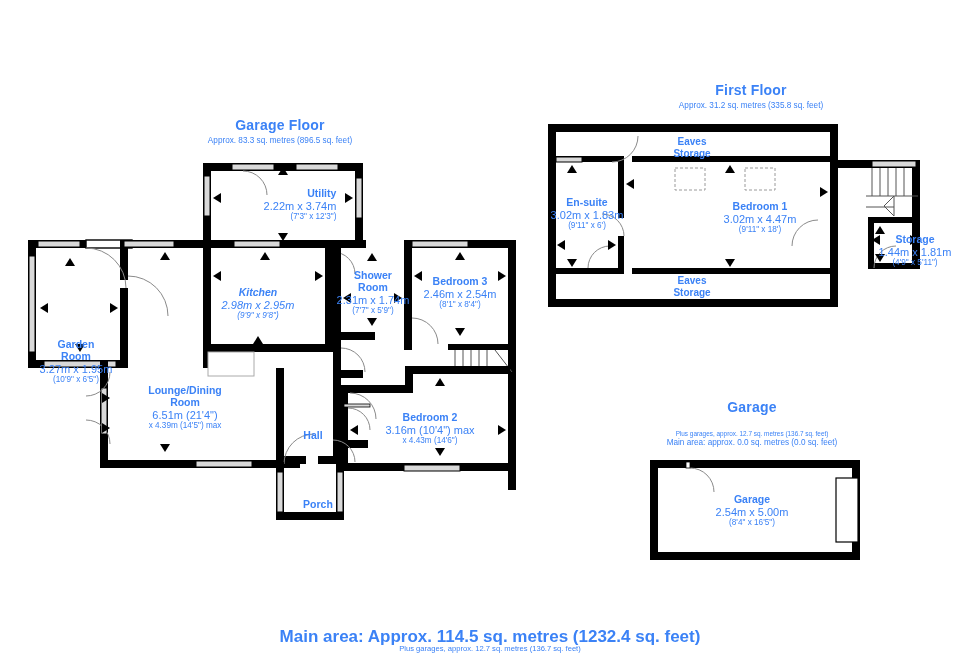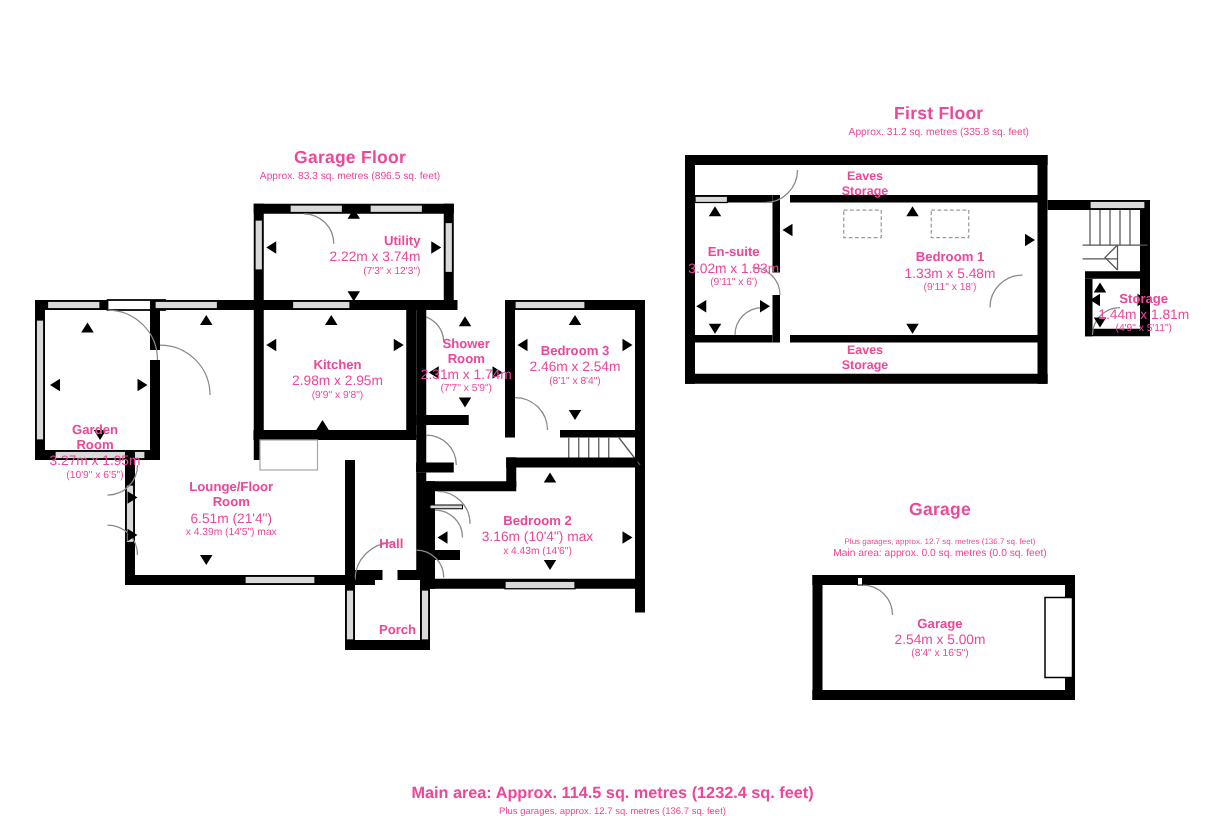--- a/index.html
+++ b/index.html
@@ -20,21 +20,21 @@
     position: absolute;
     left: 0; top: 0;
     width: 980px;
     height: 653px;
   }
   .txt {
     position: absolute;
     text-align: center;
     line-height: 1.12;
     white-space: nowrap;
-    color: #ec4899;
+    color: #3b82f6;
   }
   .floor-title {
     font-size: 14px;
     font-weight: bold;
     letter-spacing: 0.2px;
   }
   .floor-sub {
     font-size: 8.2px;
     font-weight: normal;
   }
@@ -49,21 +49,21 @@
   .room-dim2 {
     font-size: 8.2px;
     font-weight: normal;
   }
   .eaves {
     font-size: 10px;
     font-weight: bold;
     line-height: 1.18;
   }
   .footer-main {
-    font-size: 13px;
+    font-size: 17px;
     font-weight: bold;
   }
   .footer-sub {
     font-size: 7.6px;
     font-weight: normal;
   }
   .garage-sub2 {
     font-size: 6.4px;
     font-weight: normal;
   }
@@ -288,41 +288,41 @@
   <div class="room-dim2">(7'3" x 12'3")</div>
 </div>
 
 <div class="txt ctr" style="left:76px; top:293px;margin-top:46px;">
   <div class="room-name">Garden</div>
   <div class="room-name">Room</div>
   <div class="room-dim">3.27m x 1.95m</div>
   <div class="room-dim2">(10'9" x 6'5")</div>
 </div>
 
-<div class="txt ctr" style="left:270px; top:287px;">
+<div class="txt ctr" style="left:258px; top:287px;font-style:italic;">
   <div class="room-name">Kitchen</div>
   <div class="room-dim">2.98m x 2.95m</div>
   <div class="room-dim2">(9'9" x 9'8")</div>
 </div>
 
 <div class="txt ctr" style="left:373px; top:270px;">
   <div class="room-name">Shower</div>
   <div class="room-name">Room</div>
   <div class="room-dim">2.31m x 1.74m</div>
   <div class="room-dim2">(7'7" x 5'9")</div>
 </div>
 
 <div class="txt ctr" style="left:460px; top:276px;">
   <div class="room-name">Bedroom 3</div>
   <div class="room-dim">2.46m x 2.54m</div>
   <div class="room-dim2">(8'1" x 8'4")</div>
 </div>
 
 <div class="txt ctr" style="left:185px; top:385px;">
-  <div class="room-name">Lounge/Floor</div>
+  <div class="room-name">Lounge/Dining</div>
   <div class="room-name">Room</div>
   <div class="room-dim">6.51m (21'4")</div>
   <div class="room-dim2">x 4.39m (14'5") max</div>
 </div>
 
 <div class="txt ctr" style="left:430px; top:412px;">
   <div class="room-name">Bedroom 2</div>
   <div class="room-dim">3.16m (10'4") max</div>
   <div class="room-dim2">x 4.43m (14'6")</div>
 </div>
@@ -345,21 +345,21 @@
 </div>
 
 <div class="txt ctr" style="left:587px; top:197px;">
   <div class="room-name">En-suite</div>
   <div class="room-dim">3.02m x 1.83m</div>
   <div class="room-dim2">(9'11" x 6')</div>
 </div>
 
 <div class="txt ctr" style="left:724px; top:201px;margin-left:36px;">
   <div class="room-name">Bedroom 1</div>
-  <div class="room-dim">1.33m x 5.48m</div>
+  <div class="room-dim">3.02m x 4.47m</div>
   <div class="room-dim2">(9'11" x 18')</div>
 </div>
 
 <div class="txt ctr" style="left:915px; top:234px;">
   <div class="room-name">Storage</div>
   <div class="room-dim">1.44m x 1.81m</div>
   <div class="room-dim2">(4'9" x 5'11")</div>
 </div>
 
 <div class="txt floor-title ctr" style="left:752px; top:400px;">Garage</div>

